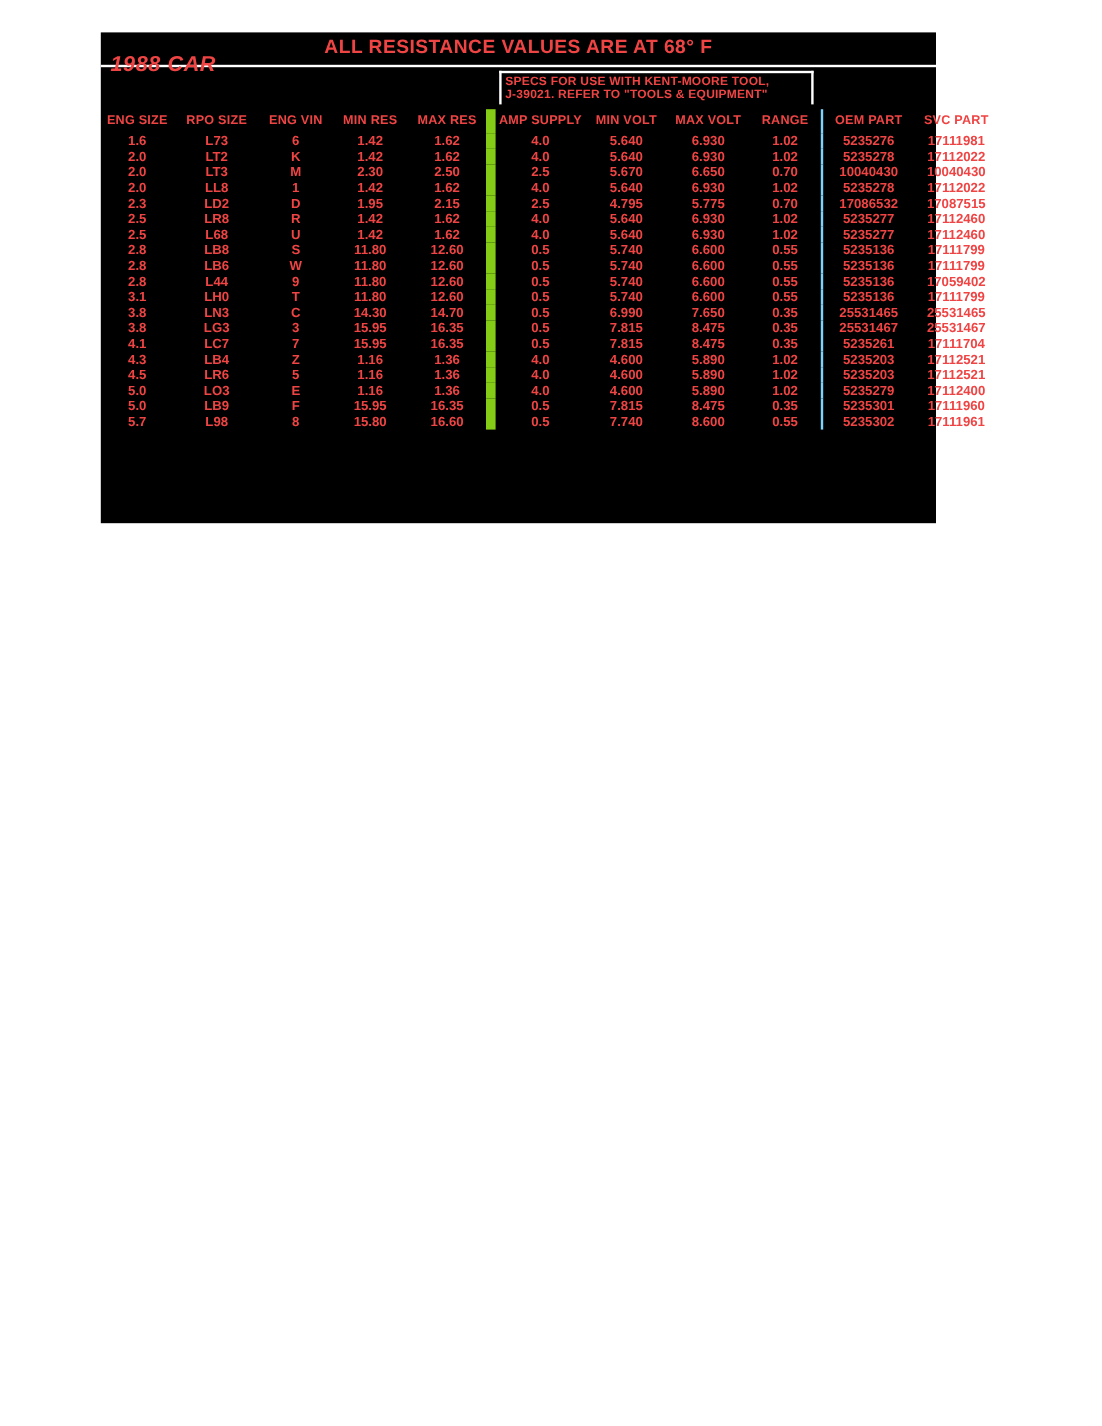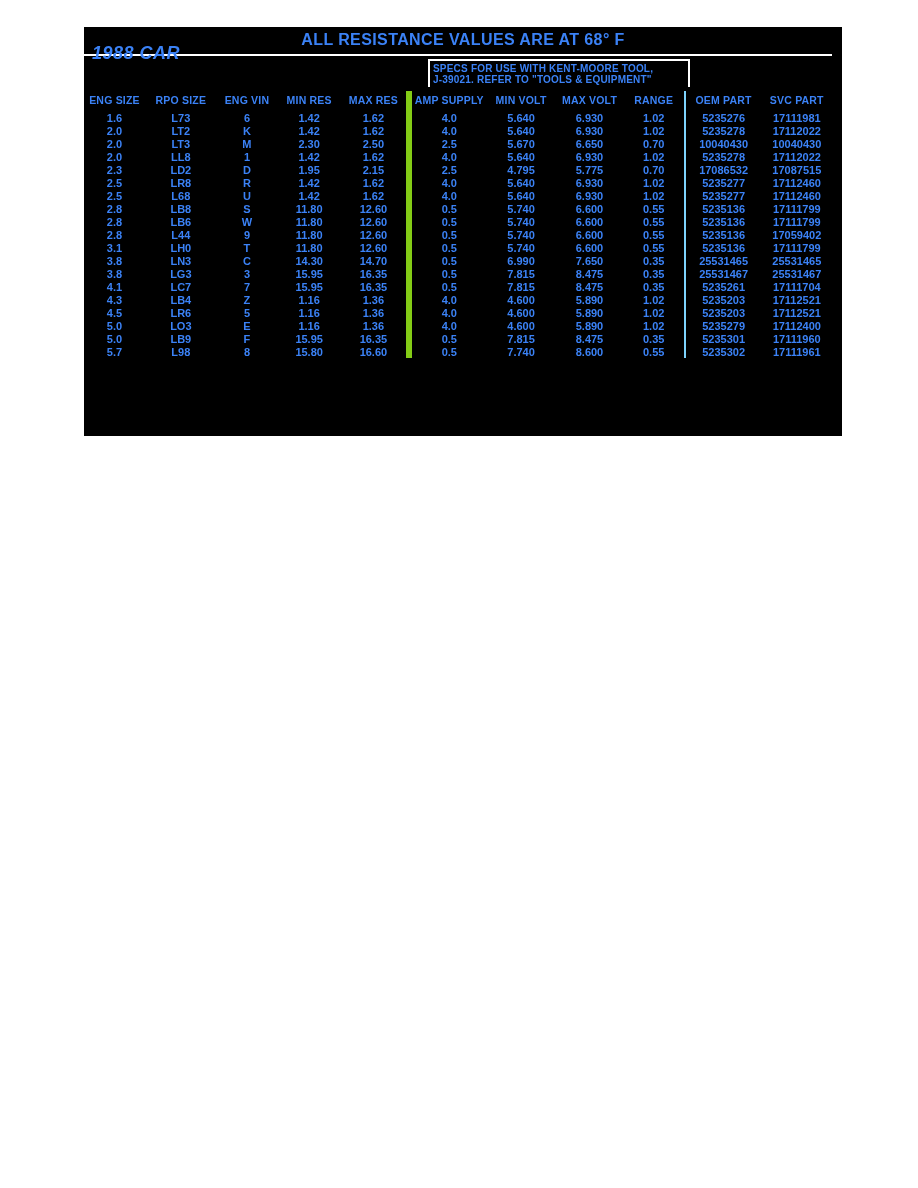--- a/index.html
+++ b/index.html
@@ -11,24 +11,24 @@
     width: 918px;
     height: 1188px;
     font-family: "Liberation Sans", sans-serif;
     position: relative;
     overflow: hidden;
   }
   .sheet {
     position: absolute;
     left: 84px;
     top: 27px;
-    width: 758px;
+    width: 696px;
     height: 409px;
     background: #000000;
-    color: #3b82f6;
+    color: #ef4444;
   }
   .title-bar {
     position: absolute;
     left: 0;
     top: 0;
     width: 100%;
     text-align: center;
     font-size: 16px;
     font-weight: bold;
     letter-spacing: 0.4px;
@@ -47,21 +47,21 @@
     position: absolute;
     left: 8px;
     top: 16px;
     font-size: 18px;
     font-weight: bold;
     font-style: italic;
     letter-spacing: 0.5px;
   }
   .specs-note {
     position: absolute;
-    left: 344px;
+    left: 332px;
     top: 32px;
     width: 262px;
     border: 2px solid #ffffff;
     border-bottom: none;
     box-sizing: border-box;
     padding: 2px 3px 2px 3px;
     font-size: 10px;
     font-weight: bold;
     line-height: 11px;
     letter-spacing: 0.2px;
@@ -85,21 +85,21 @@
     text-align: center;
     white-space: nowrap;
   }
   table.grid td {
     text-align: center;
     padding: 0.5px 0;
     font-size: 11px;
     white-space: nowrap;
   }
   
-  th.sep-left, td.sep-left { border-left: 6px solid #84cc16; }
+  th.sep-left, td.sep-left { border-left: 8px solid #84cc16; }
   th.sep-right, td.sep-right { border-right: 2px solid #7dd3fc; }
   .col-engsize { width: 62px; }
   .col-rpo { width: 74px; }
   .col-vin { width: 62px; }
   .col-minres { width: 66px; }
   .col-maxres { width: 66px; }
   .col-amp { width: 76px; }
   .col-minvolt { width: 70px; }
   .col-maxvolt { width: 70px; }
   .col-range { width: 62px; }

